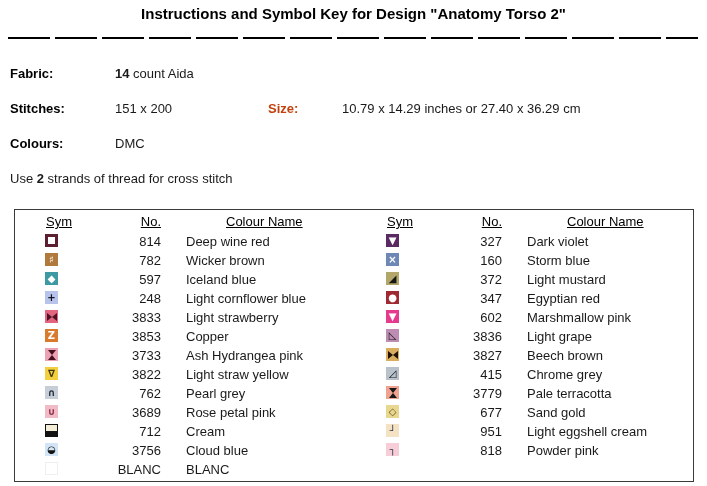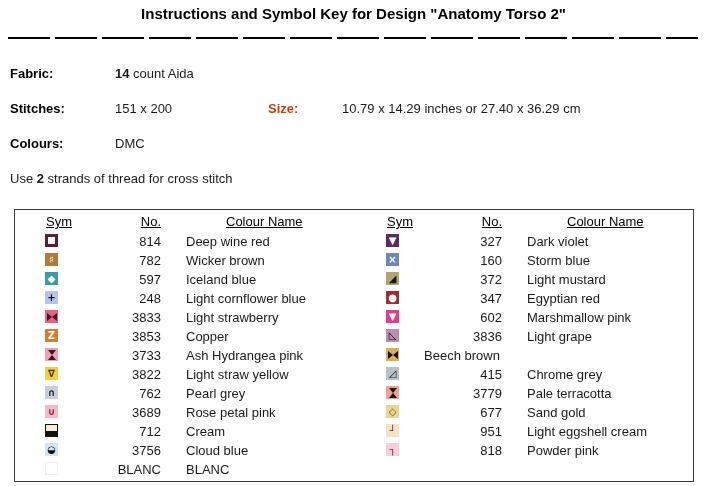--- a/index.html
+++ b/index.html
@@ -234,20 +234,21 @@
             <div class="c-no">3836</div>
             <div class="c-name">Light grape</div>
           </div>
           <div class="row">
             <div class="c-sym">
               <span class="sym bowtie" style="background: rgb(219, 174, 94); --fg: #201008;">
                 <i class="a"></i>
                 <i class="b"></i>
               </span>
             </div>
+            <div class="c-no">3827</div>
             <div class="c-name">Beech brown</div>
           </div>
           <div class="row">
             <div class="c-sym">
               <span class="sym glyph" style="background: rgb(185, 194, 203); --fg: #171717;">◿</span>
             </div>
             <div class="c-no">415</div>
             <div class="c-name">Chrome grey</div>
           </div>
           <div class="row">

